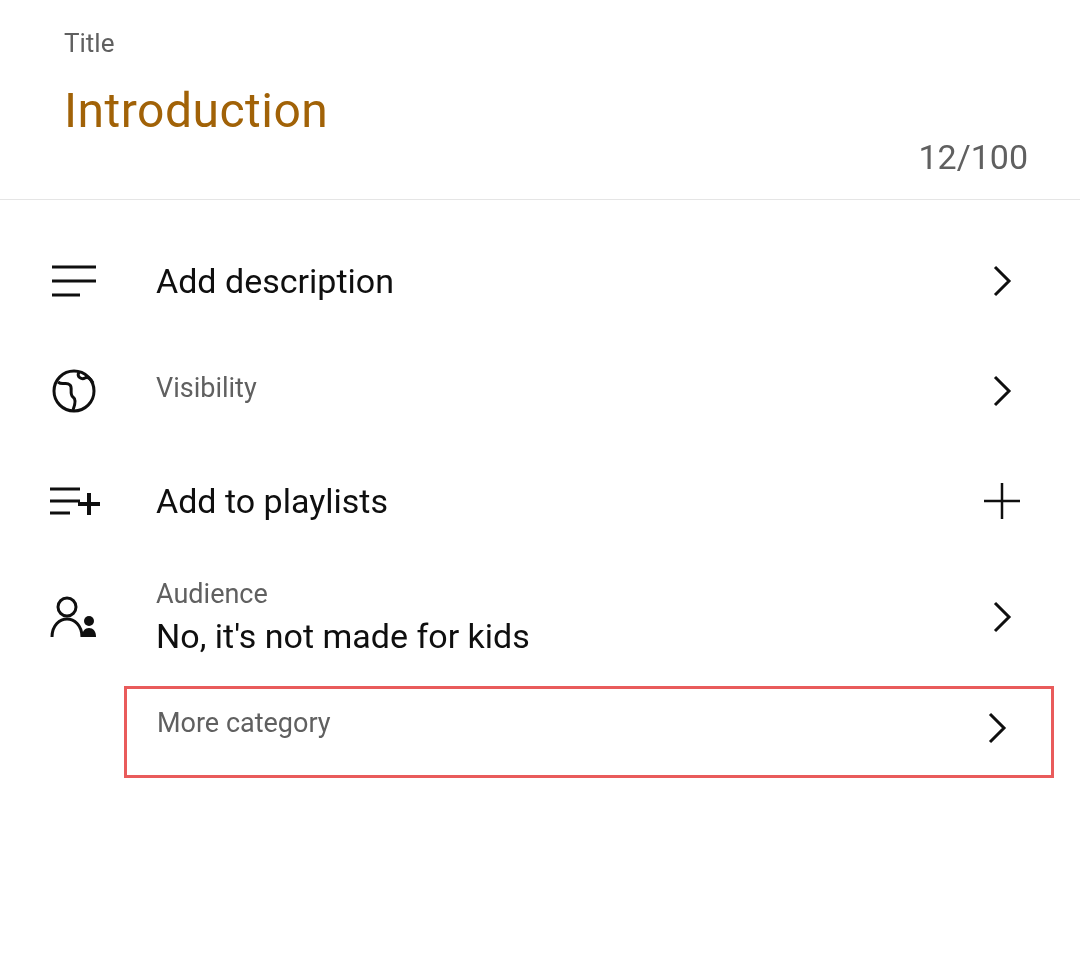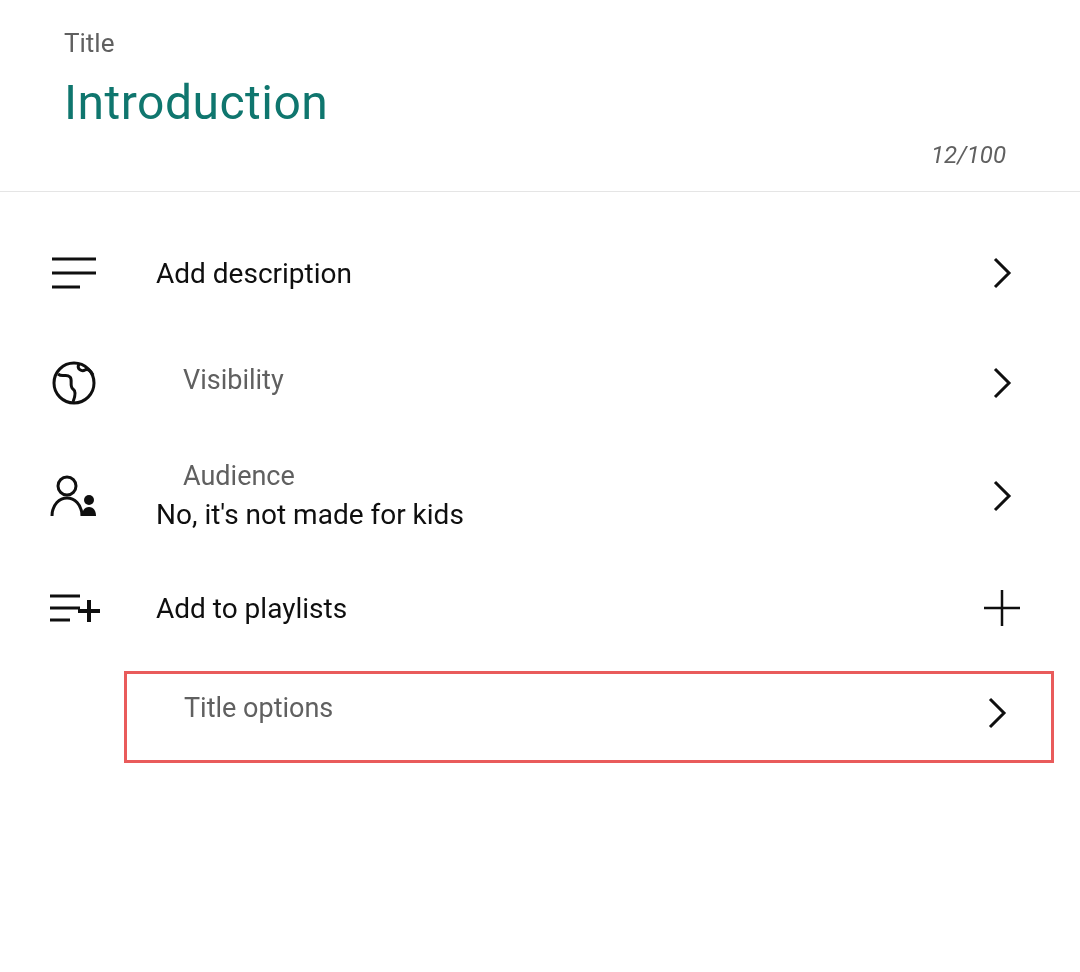--- a/index.html
+++ b/index.html
@@ -10,36 +10,35 @@
       height: 972px;
       color: #0f0f0f;
     }
     .title-section {
       padding: 28px 64px 18px 64px;
       position: relative;
     }
     .field-label {
       font-size: 26px;
       color: #606060;
-      margin-bottom: 16px;
+      margin-bottom: 24px;
       font-weight: 400;
     }
     .title-value {
       font-size: 48px;
       font-weight: 400;
-      color: #0f766e;
+      color: #a16207;
       letter-spacing: 0.5px;
     }
     .char-count {
       position: absolute;
-      right: 74px;
+      right: 52px;
       bottom: 22px;
-      font-size: 24px;
+      font-size: 34px;
       color: #606060;
-      font-style: italic;
     }
     .divider {
       height: 1px;
       background: #e5e5e5;
       width: 100%;
     }
     .title-section {
       padding-bottom: 60px;
     }
     .list {
@@ -62,24 +61,23 @@
       flex: 1;
       margin-left: 56px;
       display: flex;
       flex-direction: column;
       justify-content: center;
     }
     .row-sub-label {
       font-size: 27px;
       color: #606060;
       margin-bottom: 6px;
-      margin-left: 27px;
     }
     .row-value {
-      font-size: 28px;
+      font-size: 34px;
       color: #0f0f0f;
       font-weight: 400;
     }
     .row-action {
       width: 48px;
       display: flex;
       justify-content: center;
       align-items: center;
       flex-shrink: 0;
     }
@@ -136,40 +134,20 @@
   <div class="row">
     <div class="row-icon">
       <svg width="46" height="46" viewBox="0 0 46 46">
         <circle cx="23" cy="23" r="20" fill="none" stroke="#0f0f0f" stroke-width="3"></circle>
         <path d="M7 14 C12 18, 15 13, 19 17 C22 20, 18 26, 22 29 C25 31, 24 37, 22 42" fill="none" stroke="#0f0f0f" stroke-width="3"></path>
         <path d="M28 4 C25 9, 31 12, 34 10 C37 8, 40 11, 42 15" fill="none" stroke="#0f0f0f" stroke-width="3"></path>
       </svg>
     </div>
     <div class="row-content">
       <div class="row-sub-label">Visibility</div>
-    </div>
-    <div class="row-action chevron">
-      <svg width="20" height="34" viewBox="0 0 20 34">
-        <polyline points="3,3 17,17 3,31" fill="none" stroke="#0f0f0f" stroke-width="3"></polyline>
-      </svg>
-    </div>
-  </div>
-
-  <div class="row">
-    <div class="row-icon">
-      <svg width="50" height="44" viewBox="0 0 50 44">
-        <circle cx="18" cy="12" r="9" fill="none" stroke="#0f0f0f" stroke-width="3"></circle>
-        <path d="M3 42 C3 30, 11 24, 18 24 C25 24, 33 30, 33 42" fill="none" stroke="#0f0f0f" stroke-width="3"></path>
-        <circle cx="40" cy="26" r="5" fill="#0f0f0f"></circle>
-        <path d="M33 42 C33 36, 36 33, 40 33 C44 33, 47 36, 47 42 Z" fill="#0f0f0f"></path>
-      </svg>
-    </div>
-    <div class="row-content">
-      <div class="row-sub-label">Audience</div>
-      <div class="row-value">No, it's not made for kids</div>
     </div>
     <div class="row-action chevron">
       <svg width="20" height="34" viewBox="0 0 20 34">
         <polyline points="3,3 17,17 3,31" fill="none" stroke="#0f0f0f" stroke-width="3"></polyline>
       </svg>
     </div>
   </div>
 
   <div class="row">
     <div class="row-icon">
@@ -185,24 +163,44 @@
       <div class="row-value">Add to playlists</div>
     </div>
     <div class="row-action plus">
       <svg width="40" height="40" viewBox="0 0 40 40">
         <line x1="20" y1="2" x2="20" y2="38" stroke="#0f0f0f" stroke-width="2.5"></line>
         <line x1="2" y1="20" x2="38" y2="20" stroke="#0f0f0f" stroke-width="2.5"></line>
       </svg>
     </div>
   </div>
 
+  <div class="row">
+    <div class="row-icon">
+      <svg width="50" height="44" viewBox="0 0 50 44">
+        <circle cx="18" cy="12" r="9" fill="none" stroke="#0f0f0f" stroke-width="3"></circle>
+        <path d="M3 42 C3 30, 11 24, 18 24 C25 24, 33 30, 33 42" fill="none" stroke="#0f0f0f" stroke-width="3"></path>
+        <circle cx="40" cy="26" r="5" fill="#0f0f0f"></circle>
+        <path d="M33 42 C33 36, 36 33, 40 33 C44 33, 47 36, 47 42 Z" fill="#0f0f0f"></path>
+      </svg>
+    </div>
+    <div class="row-content">
+      <div class="row-sub-label">Audience</div>
+      <div class="row-value">No, it's not made for kids</div>
+    </div>
+    <div class="row-action chevron">
+      <svg width="20" height="34" viewBox="0 0 20 34">
+        <polyline points="3,3 17,17 3,31" fill="none" stroke="#0f0f0f" stroke-width="3"></polyline>
+      </svg>
+    </div>
+  </div>
+
   <div class="highlight-box">
     <div class="highlight-row">
       <div class="highlight-content">
-        <div class="row-sub-label">Title options</div>
+        <div class="row-sub-label">More category</div>
       </div>
       <div class="row-action chevron">
         <svg width="20" height="34" viewBox="0 0 20 34">
           <polyline points="3,3 17,17 3,31" fill="none" stroke="#0f0f0f" stroke-width="3"></polyline>
         </svg>
       </div>
     </div>
   </div>
 
 </div>

